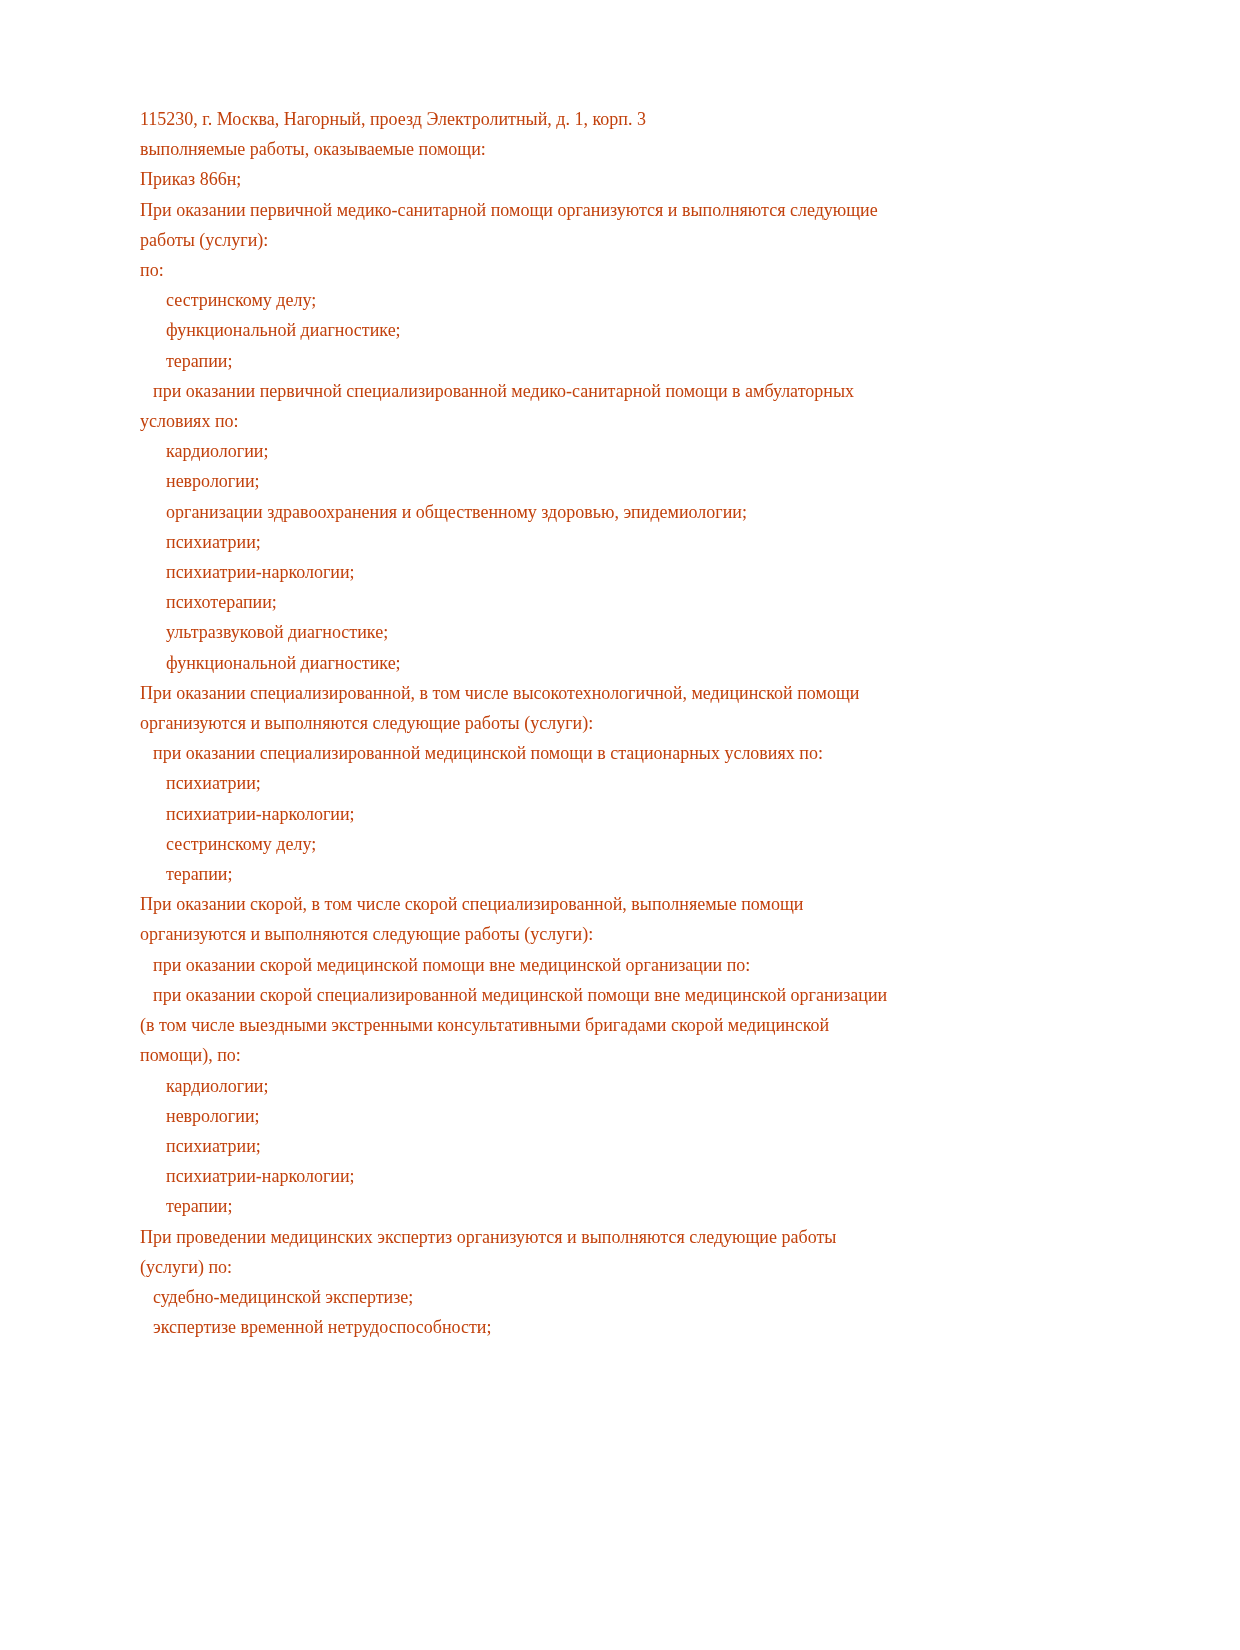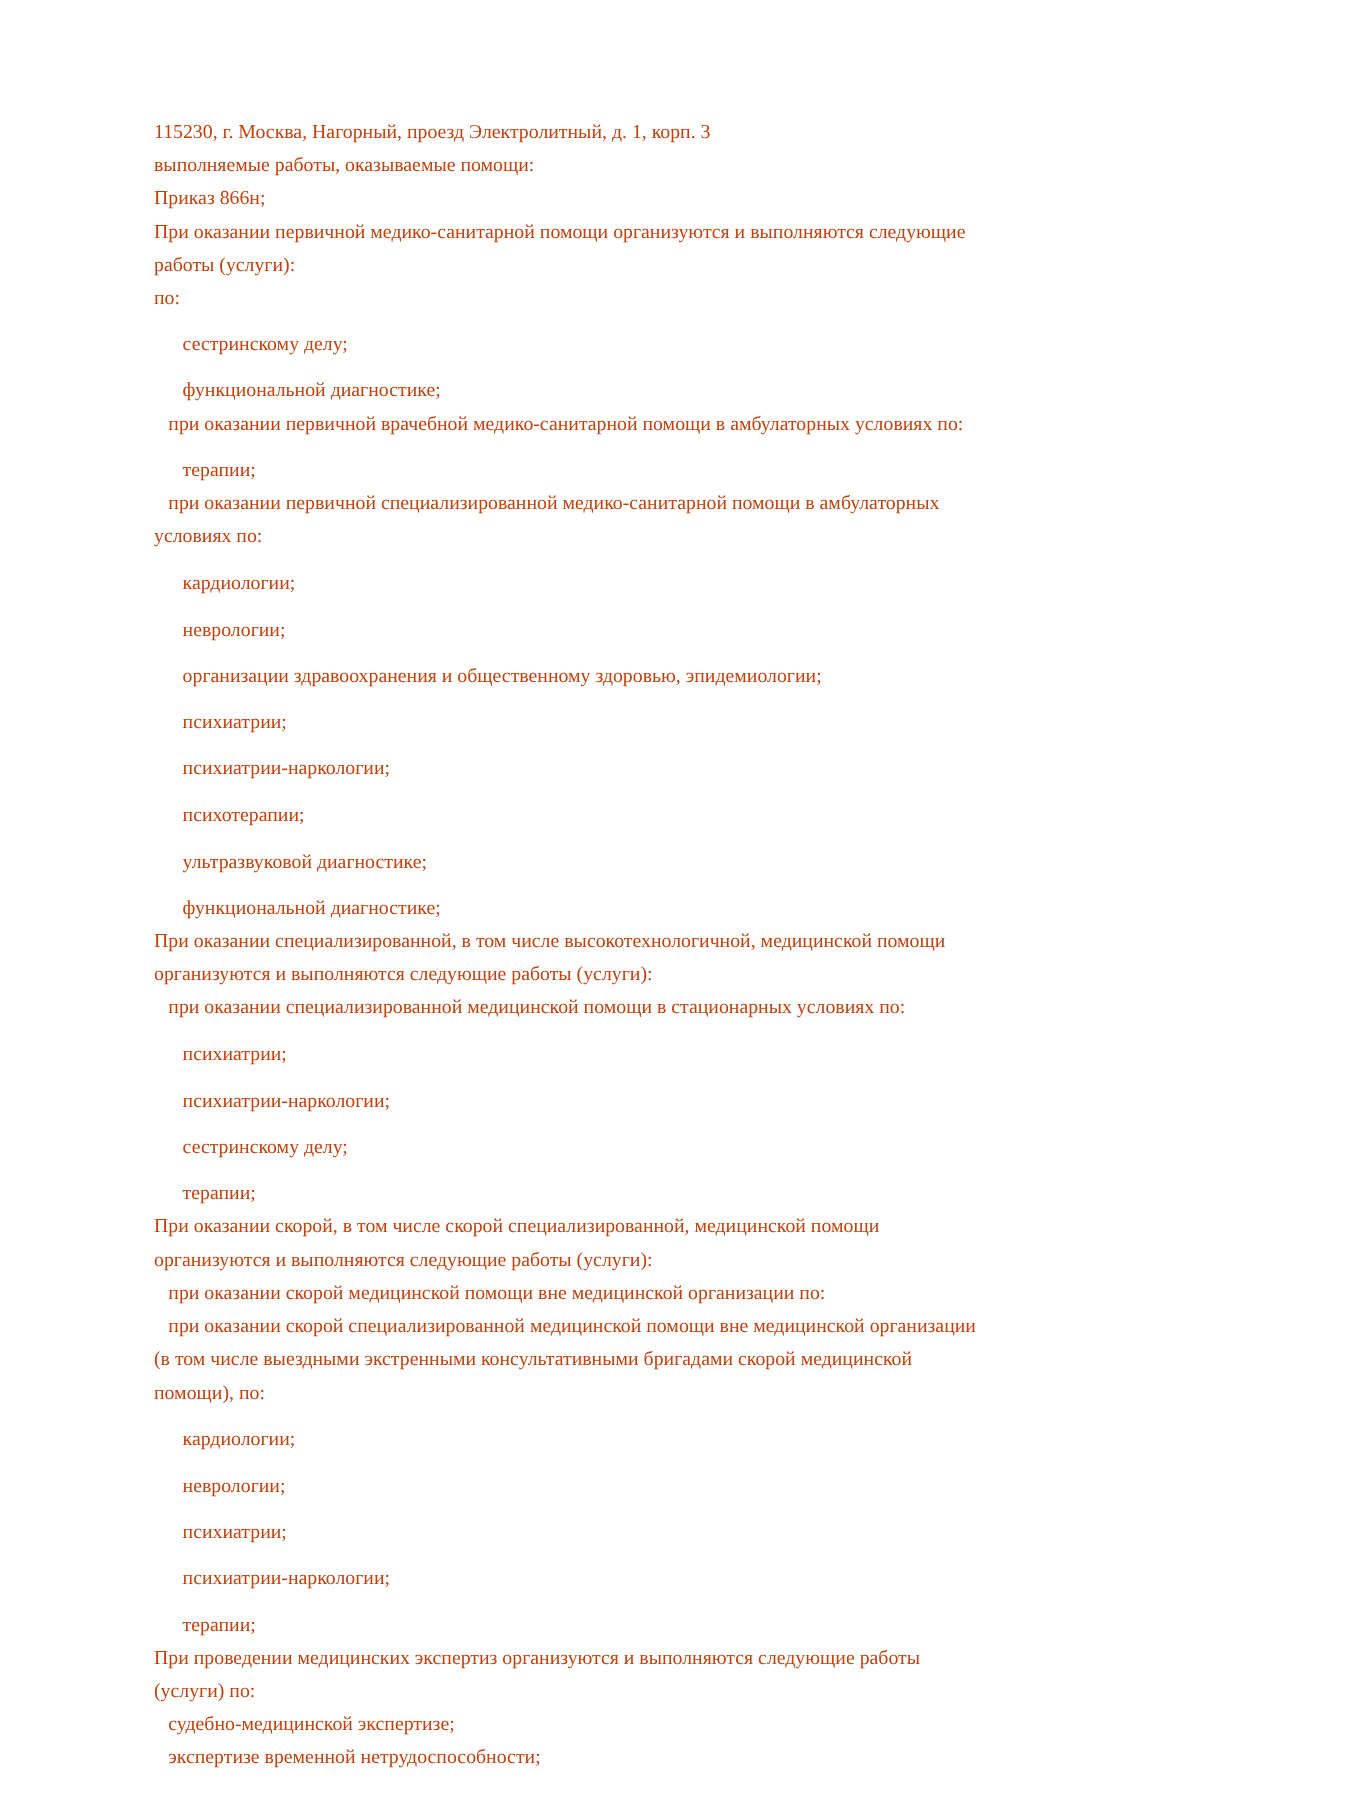--- a/index.html
+++ b/index.html
@@ -23,55 +23,54 @@
     font-size: 18px;
     line-height: 30.2px;
     color: #c2410c;
     font-weight: 400;
   }
   .line {
     white-space: nowrap;
   }
   .ind0 { padding-left: 0; }
   .ind1 { padding-left: 13px; }
-  .ind2 { padding-left: 26px; margin-top: 12px; }
+  .ind2 { padding-left: 26px; }
 </style>
 </head>
 <body>
 
 <div class="page">
   <div class="doc">
       <div class="line ind0">115230, г. Москва, Нагорный, проезд Электролитный, д. 1, корп. 3</div>
       <div class="line ind0">выполняемые работы, оказываемые помощи:</div>
       <div class="line ind0">Приказ 866н;</div>
       <div class="line ind0">При оказании первичной медико-санитарной помощи организуются и выполняются следующие</div>
       <div class="line ind0">работы (услуги):</div>
       <div class="line ind0">по:</div>
       <div class="line ind2">сестринскому делу;</div>
       <div class="line ind2">функциональной диагностике;</div>
-      <div class="line ind1">при оказании первичной врачебной медико-санитарной помощи в амбулаторных условиях по:</div>
       <div class="line ind2">терапии;</div>
       <div class="line ind1">при оказании первичной специализированной медико-санитарной помощи в амбулаторных</div>
       <div class="line ind0">условиях по:</div>
       <div class="line ind2">кардиологии;</div>
       <div class="line ind2">неврологии;</div>
       <div class="line ind2">организации здравоохранения и общественному здоровью, эпидемиологии;</div>
       <div class="line ind2">психиатрии;</div>
       <div class="line ind2">психиатрии-наркологии;</div>
       <div class="line ind2">психотерапии;</div>
       <div class="line ind2">ультразвуковой диагностике;</div>
       <div class="line ind2">функциональной диагностике;</div>
       <div class="line ind0">При оказании специализированной, в том числе высокотехнологичной, медицинской помощи</div>
       <div class="line ind0">организуются и выполняются следующие работы (услуги):</div>
       <div class="line ind1">при оказании специализированной медицинской помощи в стационарных условиях по:</div>
       <div class="line ind2">психиатрии;</div>
       <div class="line ind2">психиатрии-наркологии;</div>
       <div class="line ind2">сестринскому делу;</div>
       <div class="line ind2">терапии;</div>
-      <div class="line ind0">При оказании скорой, в том числе скорой специализированной, медицинской помощи</div>
+      <div class="line ind0">При оказании скорой, в том числе скорой специализированной, выполняемые помощи</div>
       <div class="line ind0">организуются и выполняются следующие работы (услуги):</div>
       <div class="line ind1">при оказании скорой медицинской помощи вне медицинской организации по:</div>
       <div class="line ind1">при оказании скорой специализированной медицинской помощи вне медицинской организации</div>
       <div class="line ind0">(в том числе выездными экстренными консультативными бригадами скорой медицинской</div>
       <div class="line ind0">помощи), по:</div>
       <div class="line ind2">кардиологии;</div>
       <div class="line ind2">неврологии;</div>
       <div class="line ind2">психиатрии;</div>
       <div class="line ind2">психиатрии-наркологии;</div>
       <div class="line ind2">терапии;</div>

